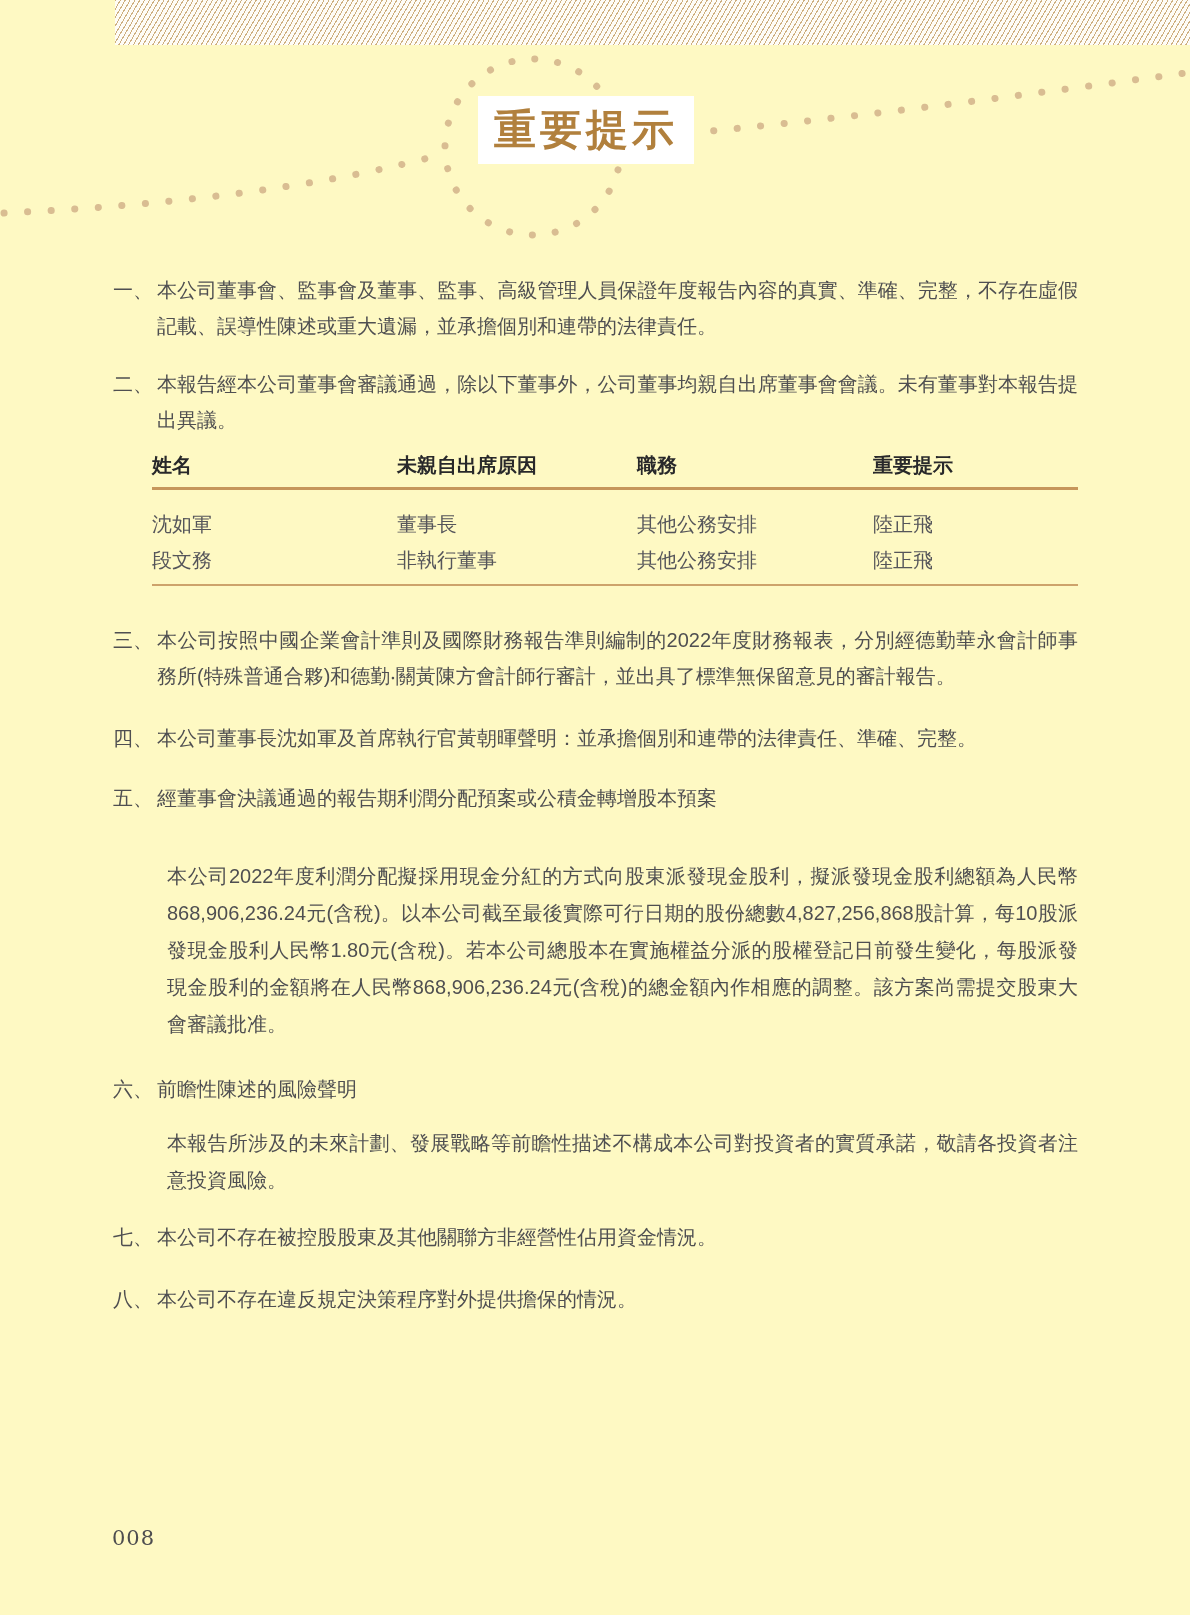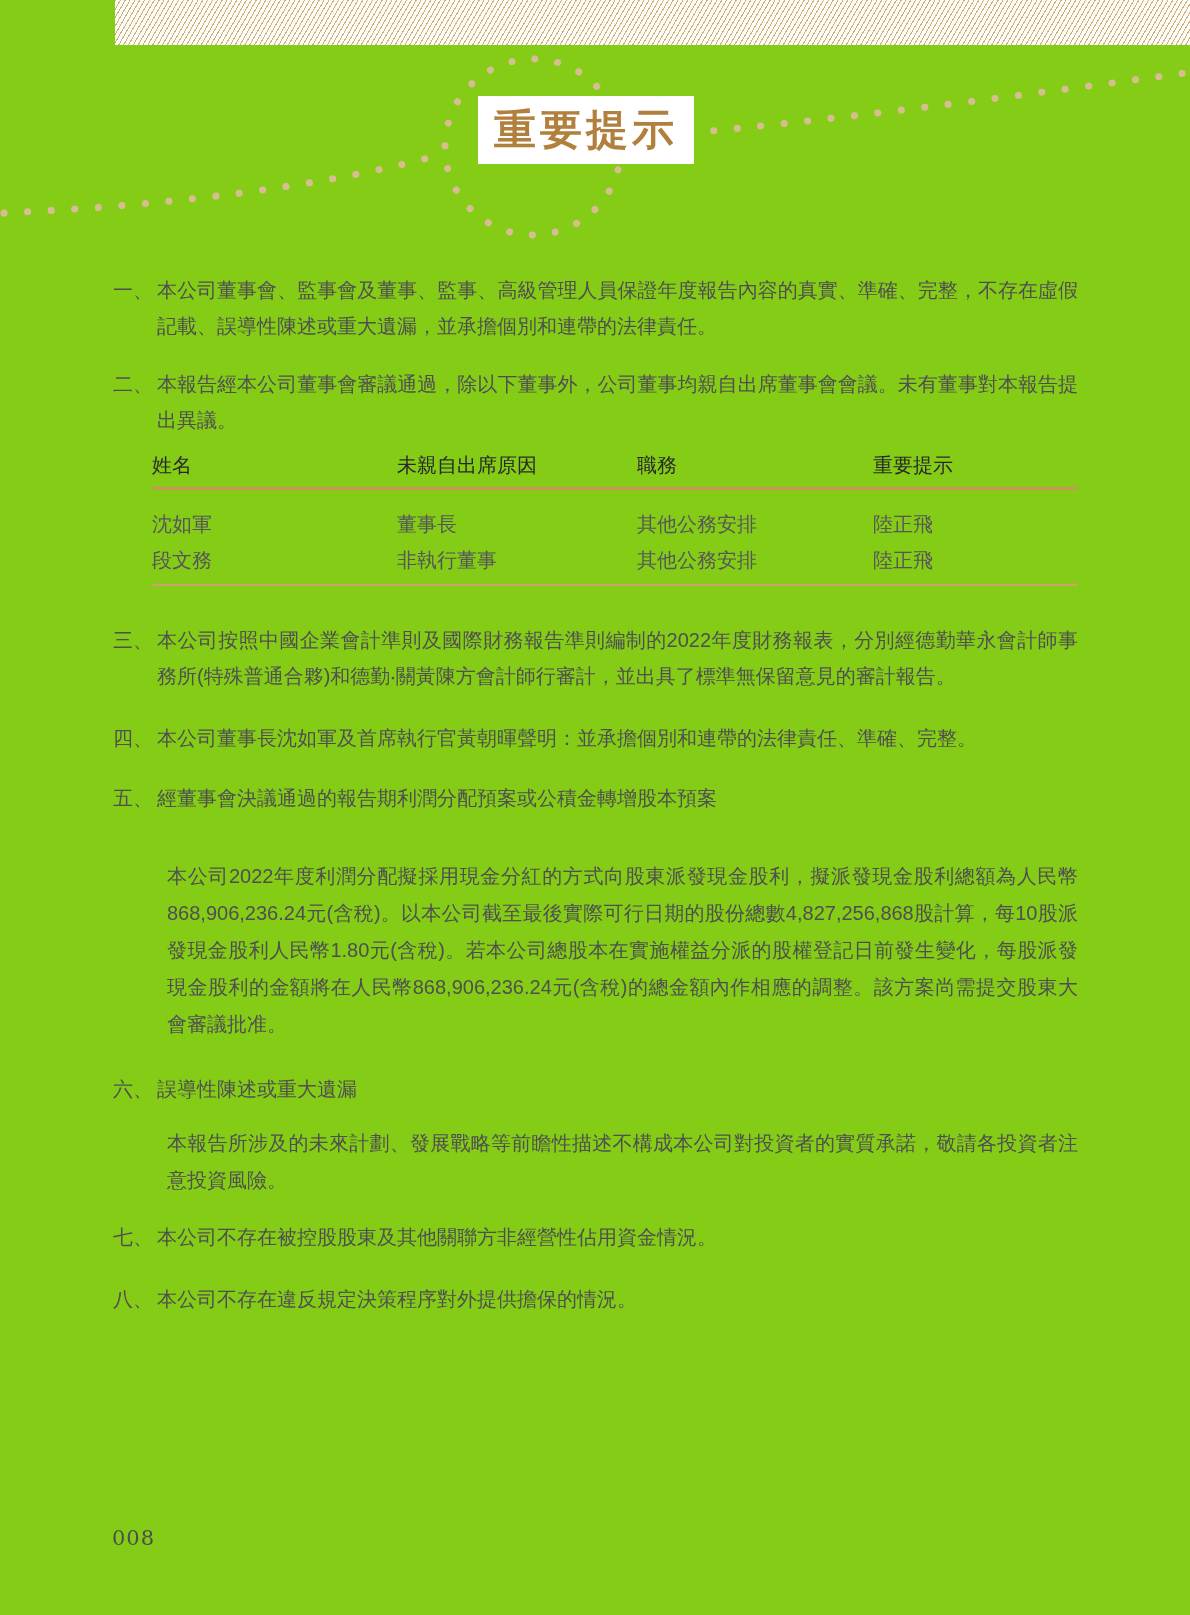--- a/index.html
+++ b/index.html
@@ -1,20 +1,20 @@
 <!DOCTYPE html>
 <html lang="zh-Hant"><head>
 <meta charset="utf-8">
 <style>
   html,body{margin:0;padding:0;background:#ffffff;}
   .page{
     position:relative;
     width:1190px;
     height:1615px;
-    background:#84cc16;
+    background:#fef9c3;
     overflow:hidden;
     font-family:"Liberation Sans", sans-serif;
     color:#4f4f51;
   }
 
   
   .stripe-band{
     position:absolute;
     left:115px; right:0; top:0;
     height:45px;
@@ -69,21 +69,21 @@
   
   .att-table{
     margin:14px 0 36px 39px;
     width:926px;
   }
   .t-row{
     display:grid;
     grid-template-columns:245px 240px 236px 1fr;
   }
   .t-head .t-cell{
-    font-weight:400;
+    font-weight:700;
     color:#28282a;
     padding-bottom:9px;
     line-height:26px;
   }
   .t-rule-top{border-top:3px solid #c6965a;}
   .t-rule-bottom{border-top:2px solid #cda36b;}
   .t-body .t-cell{
     line-height:36px;
     color:#55555a;
   }
@@ -166,21 +166,21 @@
       <span class="num">五、</span>
       <div class="txt">
         <div>經董事會決議通過的報告期利潤分配預案或公積金轉增股本預案</div>
         <div class="body-para" style="margin-top:42px;">本公司2022年度利潤分配擬採用現金分紅的方式向股東派發現金股利，擬派發現金股利總額為人民幣868,906,236.24元(含稅)。以本公司截至最後實際可行日期的股份總數4,827,256,868股計算，每10股派發現金股利人民幣1.80元(含稅)。若本公司總股本在實施權益分派的股權登記日前發生變化，每股派發現金股利的金額將在人民幣868,906,236.24元(含稅)的總金額內作相應的調整。該方案尚需提交股東大會審議批准。</div>
       </div>
     </div>
 
     <div class="notice mb20">
       <span class="num">六、</span>
       <div class="txt">
-        <div>誤導性陳述或重大遺漏</div>
+        <div>前瞻性陳述的風險聲明</div>
         <div class="body-para" style="margin-top:18px;">本報告所涉及的未來計劃、發展戰略等前瞻性描述不構成本公司對投資者的實質承諾，敬請各投資者注意投資風險。</div>
       </div>
     </div>
 
     <div class="notice mb26">
       <span class="num">七、</span>
       <div class="txt">本公司不存在被控股股東及其他關聯方非經營性佔用資金情況。</div>
     </div>
 
     <div class="notice">

